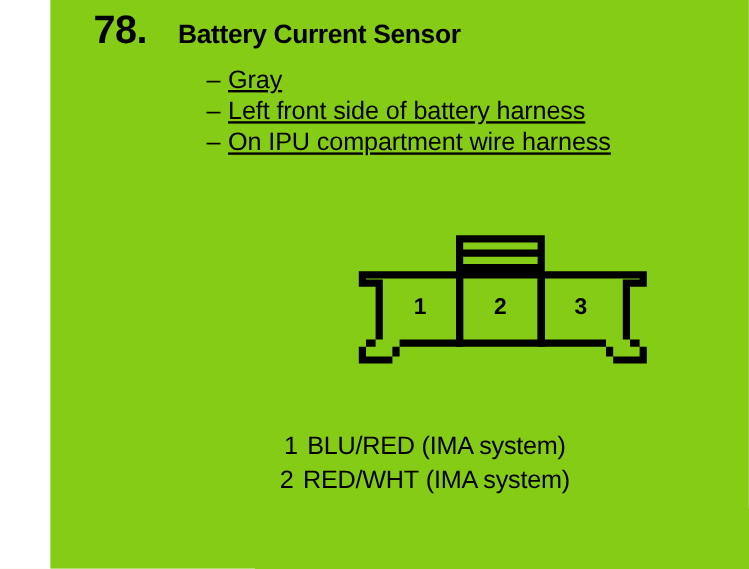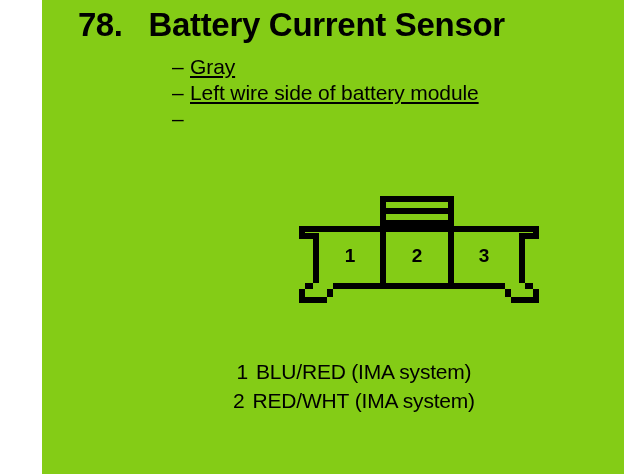--- a/index.html
+++ b/index.html
@@ -29,21 +29,21 @@
     display: flex;
     align-items: baseline;
     white-space: nowrap;
   }
   .heading-number {
     font-size: 33px;
     font-weight: bold;
     letter-spacing: -0.5px;
   }
   .heading-title {
-    font-size: 33px;
+    font-size: 22px;
     font-weight: bold;
     margin-left: 26px;
     letter-spacing: -0.3px;
   }
 
   
   .bullets {
     position: absolute;
     left: 130px;
     top: 54px;
@@ -111,24 +111,25 @@
     <span class="heading-title">Battery Current Sensor</span>
   </div>
 
   <div class="bullets">
     <div class="bullet-row">
       <span class="bullet-dash">–</span>
       <span class="bullet-text">Gray</span>
     </div>
     <div class="bullet-row">
       <span class="bullet-dash">–</span>
-      <span class="bullet-text">Left wire side of battery module</span>
+      <span class="bullet-text">Left front side of battery harness</span>
     </div>
     <div class="bullet-row">
       <span class="bullet-dash">–</span>
+      <span class="bullet-text">On IPU compartment wire harness</span>
     </div>
   </div>
 
   <div class="connector">
     <svg width="262" height="122" viewBox="0 0 262 122" xmlns="http://www.w3.org/2000/svg">
 
       <path fill="#000000" fill-rule="evenodd" d="M 92,6
                L 166,6
                L 166,36
                L 251,36

